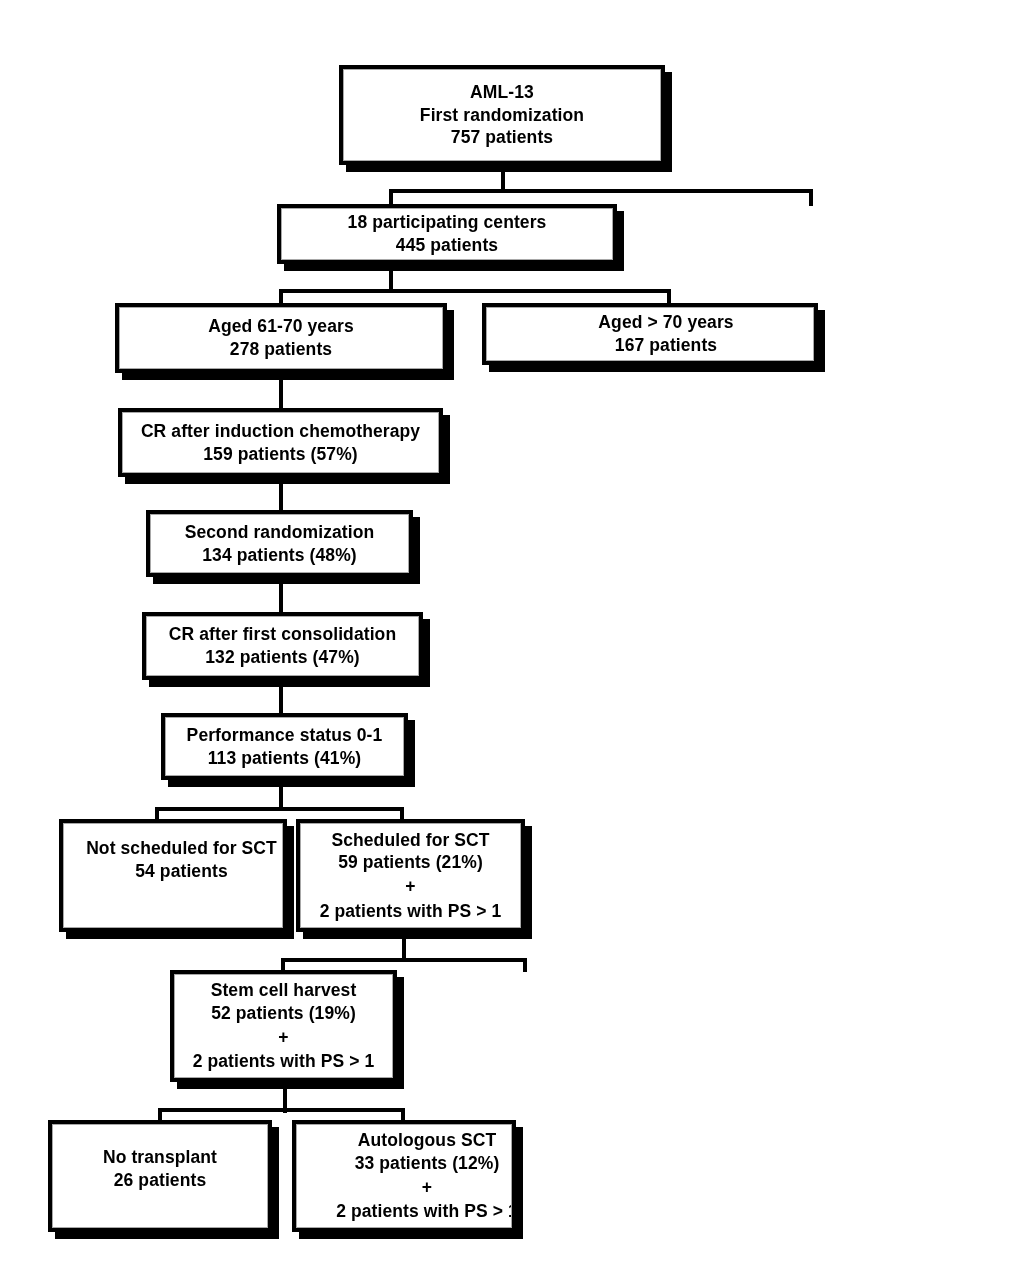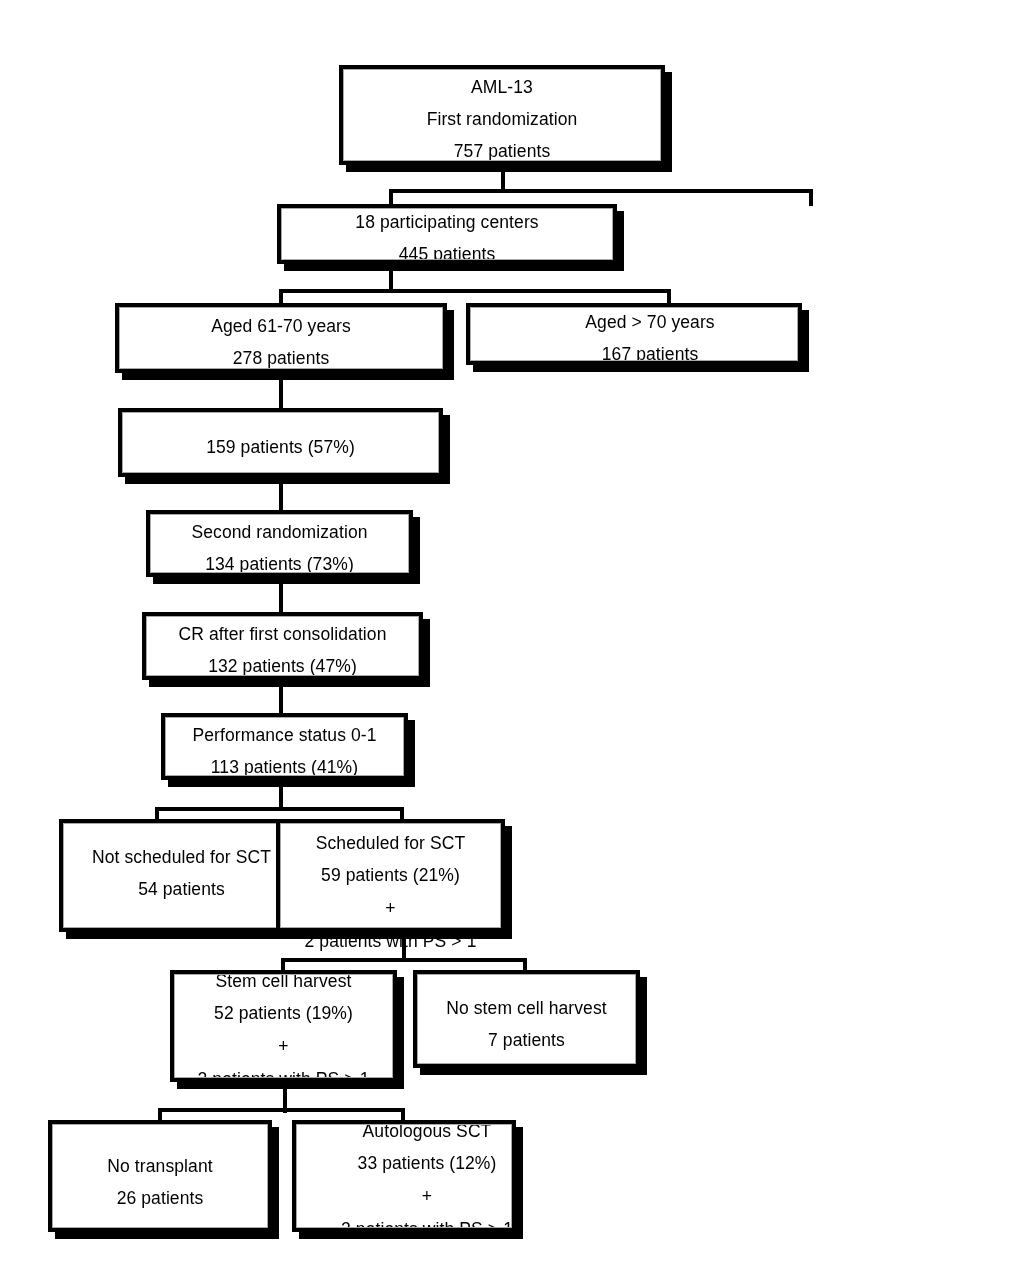--- a/index.html
+++ b/index.html
@@ -31,28 +31,27 @@
     z-index: 5;
   }
   .node::before {
     content: "";
     position: absolute;
     top: 0; left: 0; right: 0; bottom: 0;
     border: 1px solid #a8a8a8;
     pointer-events: none;
   }
   .node .line {
-    font-weight: normal;
+    font-weight: bold;
     font-size: 17.5px;
     line-height: 1.30;
     color: #000000;
     text-align: center;
     white-space: nowrap;
     letter-spacing: 0.1px;
-    margin-top: 9px;
   }
   .node .line.plus {
     font-size: 17.5px;
     line-height: 1.45;
   }
 
   
   .conn {
     position: absolute;
     background: #000000;
@@ -109,67 +108,64 @@
     <div class="line">18 participating centers</div>
     <div class="line">445 patients</div>
   </div>
 
 
   <div class="node" style="left:115px; top:303px; width:332px; height:70px;">
     <div class="line">Aged 61-70 years</div>
     <div class="line">278 patients</div>
   </div>
 
-  <div class="node" style="left:466px; top:303px; width:336px; height:62px;padding-left:32px;">
+  <div class="node" style="left:482px; top:303px; width:336px; height:62px;padding-left:32px;">
     <div class="line">Aged &gt; 70 years</div>
     <div class="line">167 patients</div>
   </div>
 
   <div class="node" style="left:118px; top:408px; width:325px; height:69px;">
+    <div class="line">CR after induction chemotherapy</div>
     <div class="line">159 patients (57%)</div>
   </div>
 
   <div class="node" style="left:146px; top:510px; width:267px; height:67px;">
     <div class="line">Second randomization</div>
-    <div class="line">134 patients (73%)</div>
+    <div class="line">134 patients (48%)</div>
   </div>
 
   <div class="node" style="left:142px; top:612px; width:281px; height:68px;">
     <div class="line">CR after first consolidation</div>
     <div class="line">132 patients (47%)</div>
   </div>
 
   <div class="node" style="left:161px; top:713px; width:247px; height:67px;">
     <div class="line">Performance status 0-1</div>
     <div class="line">113 patients (41%)</div>
   </div>
 
   <div class="node" style="left:59px; top:819px; width:228px; height:113px; justify-content:flex-start; padding-top:14px;padding-left:17px;">
     <div class="line">Not scheduled for SCT</div>
     <div class="line">54 patients</div>
   </div>
 
-  <div class="node" style="left:276px; top:819px; width:229px; height:113px;justify-content:space-between;">
+  <div class="node" style="left:296px; top:819px; width:229px; height:113px;">
     <div class="line">Scheduled for SCT</div>
     <div class="line">59 patients (21%)</div>
     <div class="line plus">+</div>
     <div class="line">2 patients with PS &gt; 1</div>
   </div>
 
   <div class="node" style="left:170px; top:970px; width:227px; height:112px;">
     <div class="line">Stem cell harvest</div>
     <div class="line">52 patients (19%)</div>
     <div class="line plus">+</div>
     <div class="line">2 patients with PS &gt; 1</div>
   </div>
 
-  <div class="node" style="left:413px; top:970px; width:227px; height:98px; justify-content:flex-start; padding-top:14px;">
-    <div class="line">No stem cell harvest</div>
-    <div class="line">7 patients</div>
-  </div>
 
   <div class="node" style="left:48px; top:1120px; width:224px; height:112px; justify-content:flex-start; padding-top:22px;">
     <div class="line">No transplant</div>
     <div class="line">26 patients</div>
   </div>
 
   <div class="node" style="left:292px; top:1120px; width:224px; height:112px;padding-left:46px;">
     <div class="line">Autologous SCT</div>
     <div class="line">33 patients (12%)</div>
     <div class="line plus">+</div>

